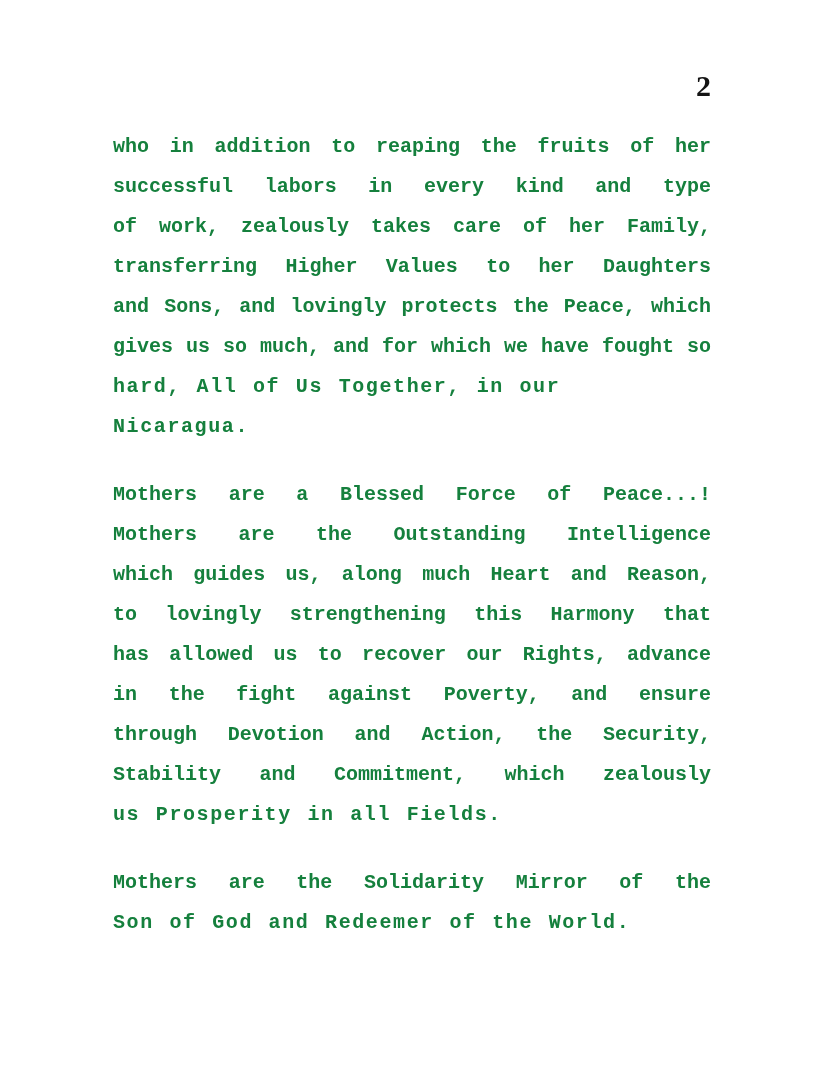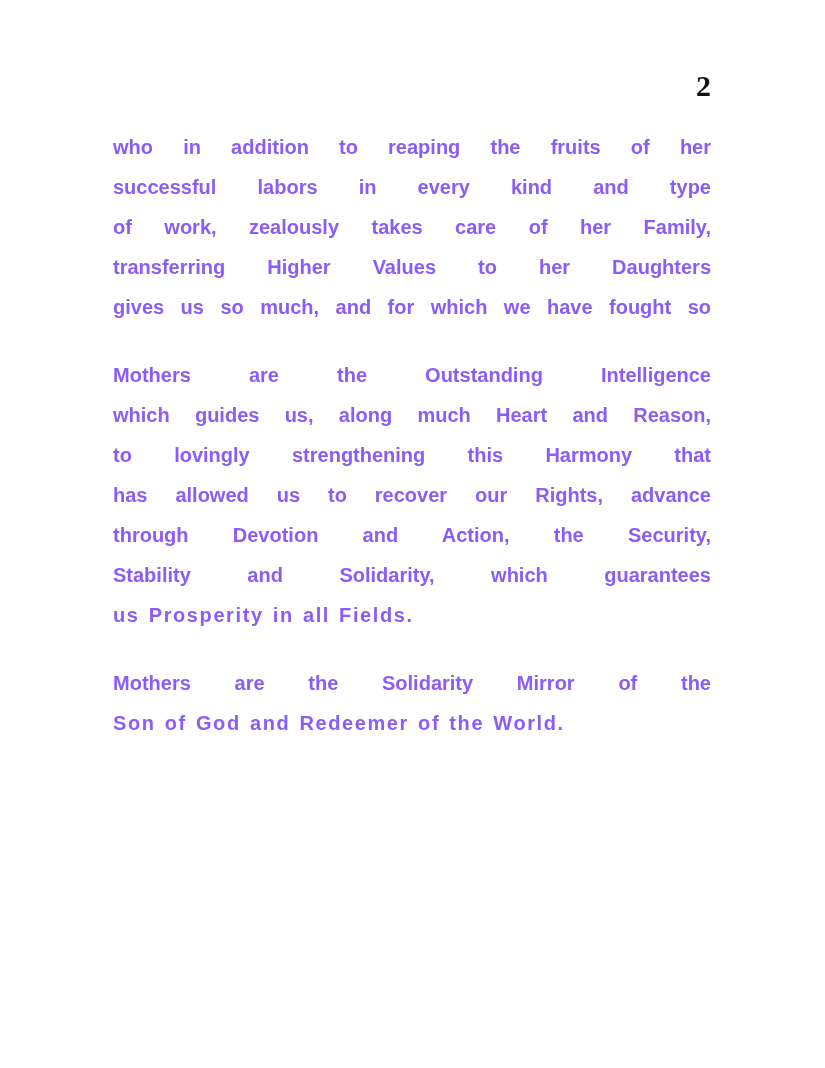--- a/index.html
+++ b/index.html
@@ -24,25 +24,25 @@
     font-weight: bold;
     font-size: 30px;
     line-height: 32px;
     color: #141414;
   }
   .page-body {
     position: absolute;
     left: 113px;
     top: 127px;
     width: 598px;
-    font-family: Liberation Sans, sans-serif;
+    font-family: Liberation Mono, monospace;
     font-weight: bold;
     font-size: 20px;
     line-height: 40px;
-    color: #8b5cf6;
+    color: #15803d;
   }
   .para {
     margin: 0;
     padding: 0;
   }
   .para + .para {
     margin-top: 28px;
   }
   .line {
     display: block;
@@ -64,30 +64,34 @@
 
   <div class="page-number">2</div>
 
   <div class="page-body">
 
     <p class="para">
       <span class="line">who in addition to reaping the fruits of her</span>
       <span class="line">successful labors in every kind and type</span>
       <span class="line">of work, zealously takes care of her Family,</span>
       <span class="line">transferring Higher Values to her Daughters</span>
+      <span class="line">and Sons, and lovingly protects the Peace, which</span>
       <span class="line">gives us so much, and for which we have fought so</span>
+      <span class="line last">hard, All of Us Together, in our Nicaragua.</span>
     </p>
 
     <p class="para">
+      <span class="line">Mothers are a Blessed Force of Peace...!</span>
       <span class="line">Mothers are the Outstanding Intelligence</span>
       <span class="line">which guides us, along much Heart and Reason,</span>
       <span class="line">to lovingly strengthening this Harmony that</span>
       <span class="line">has allowed us to recover our Rights, advance</span>
+      <span class="line">in the fight against Poverty, and ensure</span>
       <span class="line">through Devotion and Action, the Security,</span>
-      <span class="line">Stability and Solidarity, which guarantees</span>
+      <span class="line">Stability and Commitment, which zealously</span>
       <span class="line last">us Prosperity in all Fields.</span>
     </p>
 
     <p class="para">
       <span class="line">Mothers are the Solidarity Mirror of the</span>
       <span class="line last">Son of God and Redeemer of the World.</span>
     </p>
 
   </div>
 </div>

